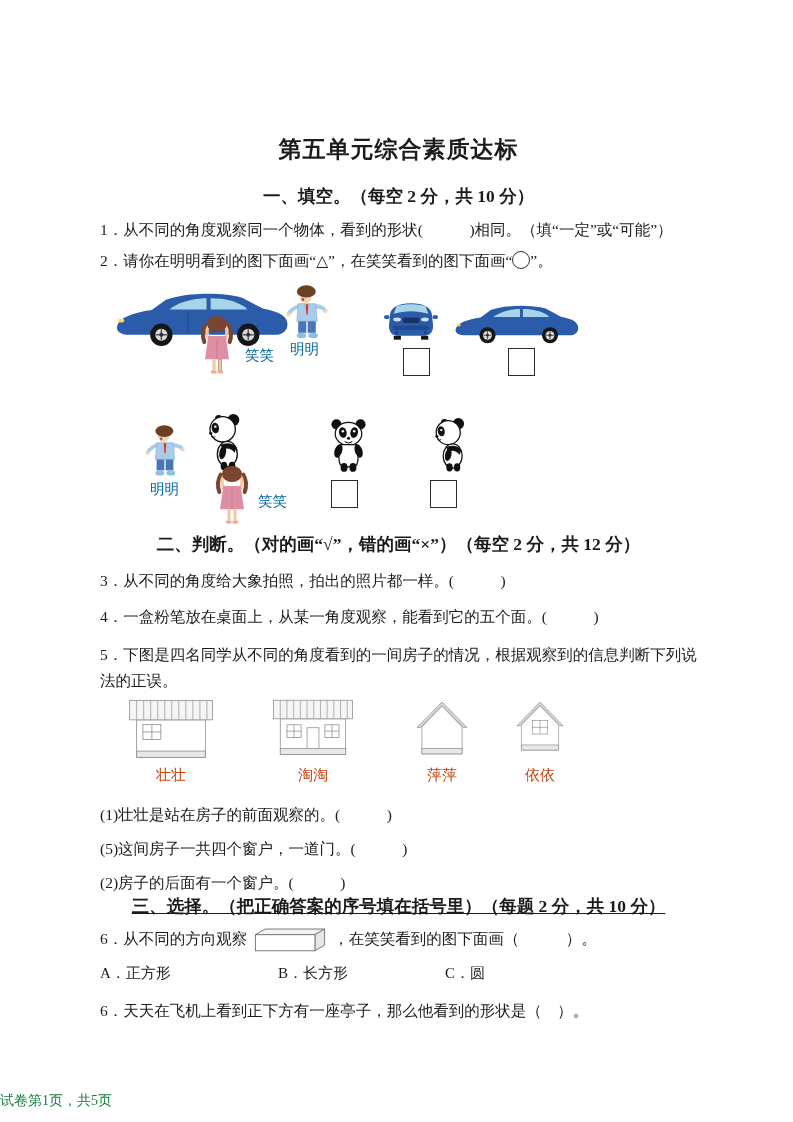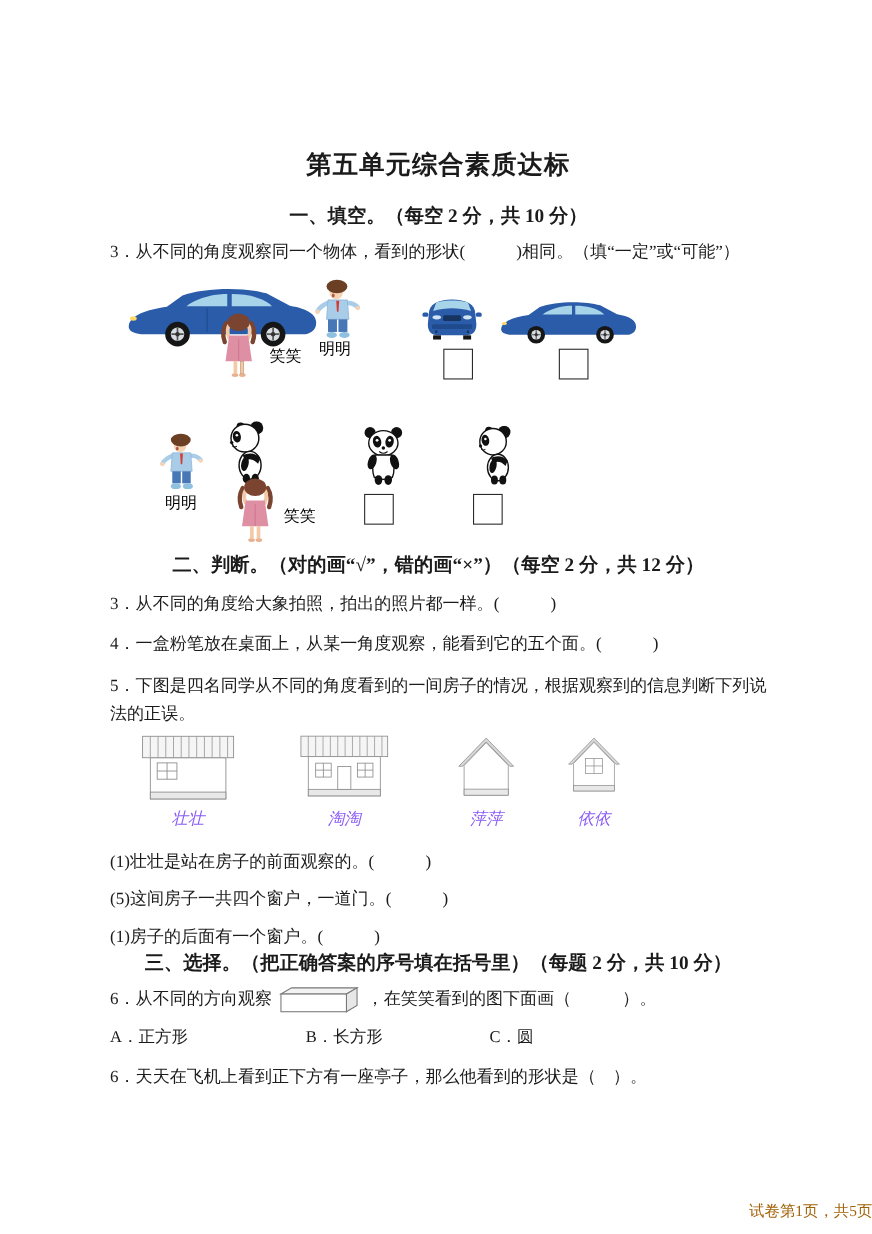--- a/index.html
+++ b/index.html
@@ -9,64 +9,65 @@
     font-family:"Liberation Serif","DejaVu Serif",serif;
     color:#1b1b1b;
   }
   .content { position:absolute; left:100px; top:0; width:597px; }
   .title {
     margin:118px 0 0 0; text-align:center;
     font-size:23px; font-weight:700; line-height:32px; letter-spacing:1px;
   }
   .sec-heading { font-size:17.5px; font-weight:700; line-height:24px; margin:18px 0 0 0;text-align:center; }
   .sec-heading.tight { margin-top:4px; }
-  .sec-heading.tight3 { margin-top:0; }
+  .sec-heading.tight3 { margin-top:0;text-decoration:underline; }
   .q { font-size:15.5px; line-height:22px; margin:11px 0 0 0; }
   .q.q2 { margin-top:9px; }
   .q.mt14 { margin-top:14px; }
   .q.wrap { line-height:26px; margin-top:14px; }
   .statement { font-size:15.5px; line-height:22px; margin:12px 0 0 0; }
   .statement.first { margin-top:18px; }
   .figrow { position:relative; }
   .row-car { margin-top:12px; height:130px; }
   .row-panda { height:114px; }
   .row-houses { margin-top:2px; height:90px; }
   .abs { position:absolute; }
-  .fig-label { position:absolute; font-size:14.5px; line-height:18px; color:#000000; white-space:nowrap; }
-  .house-label { position:absolute; font-size:15px; text-align:center; color:#8b5cf6;font-style:italic; }
+  .fig-label { position:absolute; font-size:14.5px; line-height:18px; color:#0369a1; white-space:nowrap; }
+  .house-label { position:absolute; font-size:15px; text-align:center; color:#c2410c; }
   .ansbox {
     position:absolute; width:27px; height:28px;
     border:1.6px solid #2b2b2b; background:#fff; box-sizing:border-box;
   }
   .circle-glyph {
     display:inline-block; width:16px; height:16px; border:1.2px solid #333;
     border-radius:50%; vertical-align:-3px; background:#fff;
   }
   .q6row { display:flex; align-items:center; margin-top:4px; height:34px; font-size:15.5px;text-align:right; }
   .q6row svg { margin:0 6px; }
   .optrow { position:relative; height:22px; margin-top:8px; font-size:15px; }
   .opt-a { position:absolute; left:0; }
   .opt-b { position:absolute; left:178px; }
   .opt-c { position:absolute; left:345px; }
   .footer {
-    position:absolute; left:0; right:0; bottom:28px;
-    text-align:right; font-size:14px; color:#a16207;
+    position:absolute; left:0; right:10px; bottom:28px;
+    text-align:left; font-size:14px; color:#15803d;
   }
   svg { display:block; }
 </style>
 </head>
 <body>
 
 <div class="page">
   <div class="content">
 
     <div class="title">第五单元综合素质达标</div>
 
     <div class="sec-heading">一、填空。（每空 2 分，共 10 分）</div>
-    <div class="q">3．从不同的角度观察同一个物体，看到的形状(　　　)相同。（填“一定”或“可能”）</div>
+    <div class="q">1．从不同的角度观察同一个物体，看到的形状(　　　)相同。（填“一定”或“可能”）</div>
+    <div class="q q2"><span>2．请你在明明看到的图下面画“△”，在笑笑看到的图下面画“</span><span class="circle-glyph"></span><span>”。</span></div>
 
     <div class="figrow row-car">
       <svg class="abs" style="left:12px;top:2px" width="178" height="62" viewBox="0 0 350 122">
         <path d="M10 80 C13 62 42 52 78 47 L106 27 C142 13 216 11 256 23 L298 45 C332 51 344 61 345 74 C346 86 338 94 326 96 L32 96 C17 95 8 89 10 80 Z" fill="#2a5caa"></path>
         <path d="M112 46 C138 27 170 24 186 24 L186 46 Z" fill="#a8d4ea"></path>
         <path d="M194 24 C222 24 246 30 262 42 L266 46 L194 46 Z" fill="#a8d4ea"></path>
         <rect x="104" y="40" width="11" height="6" rx="2" fill="#2a5caa"></rect>
         <ellipse cx="18" cy="68" rx="6" ry="4" fill="#ffd966"></ellipse>
         <path d="M150 50 L150 92" stroke="#1d4684" stroke-width="1.5"></path>
         <circle cx="97" cy="96" r="22" fill="#161616"></circle>
@@ -259,21 +260,21 @@
         <path d="M10 41 L39 11 L68 41 L68 80 L10 80 Z" fill="#fff" stroke="#8a8a8a"></path>
         <rect x="10" y="72" width="58" height="8" fill="#e8e8e8" stroke="#8a8a8a"></rect>
         <rect x="27" y="34" width="24" height="21" fill="#fff" stroke="#8a8a8a"></rect>
         <path d="M27 44.5 L51 44.5 M39 34 L39 55" stroke="#8a8a8a" stroke-width="1"></path>
       </svg>
       <div class="house-label" style="left:415px;top:70px;width:50px">依依</div>
     </div>
 
     <div class="statement first">(1)壮壮是站在房子的前面观察的。(　　　)</div>
     <div class="statement">(5)这间房子一共四个窗户，一道门。(　　　)</div>
-    <div class="statement">(1)房子的后面有一个窗户。(　　　)</div>
+    <div class="statement">(2)房子的后面有一个窗户。(　　　)</div>
 
     <div class="sec-heading tight3">三、选择。（把正确答案的序号填在括号里）（每题 2 分，共 10 分）</div>
     <div class="q6row">
       <span>6．从不同的方向观察</span>
       <svg width="74" height="27" viewBox="0 0 92 32">
         <path d="M3 10 L15 3 L89 3 L77 10 Z" fill="#f3f3f3" stroke="#777" stroke-width="1.2"></path>
         <path d="M77 10 L89 3 L89 23 L77 30 Z" fill="#e7e7e7" stroke="#777" stroke-width="1.2"></path>
         <rect x="3" y="10" width="74" height="20" fill="#fff" stroke="#777" stroke-width="1.2"></rect>
       </svg>
       <span>，在笑笑看到的图下面画（　　　）。</span>

